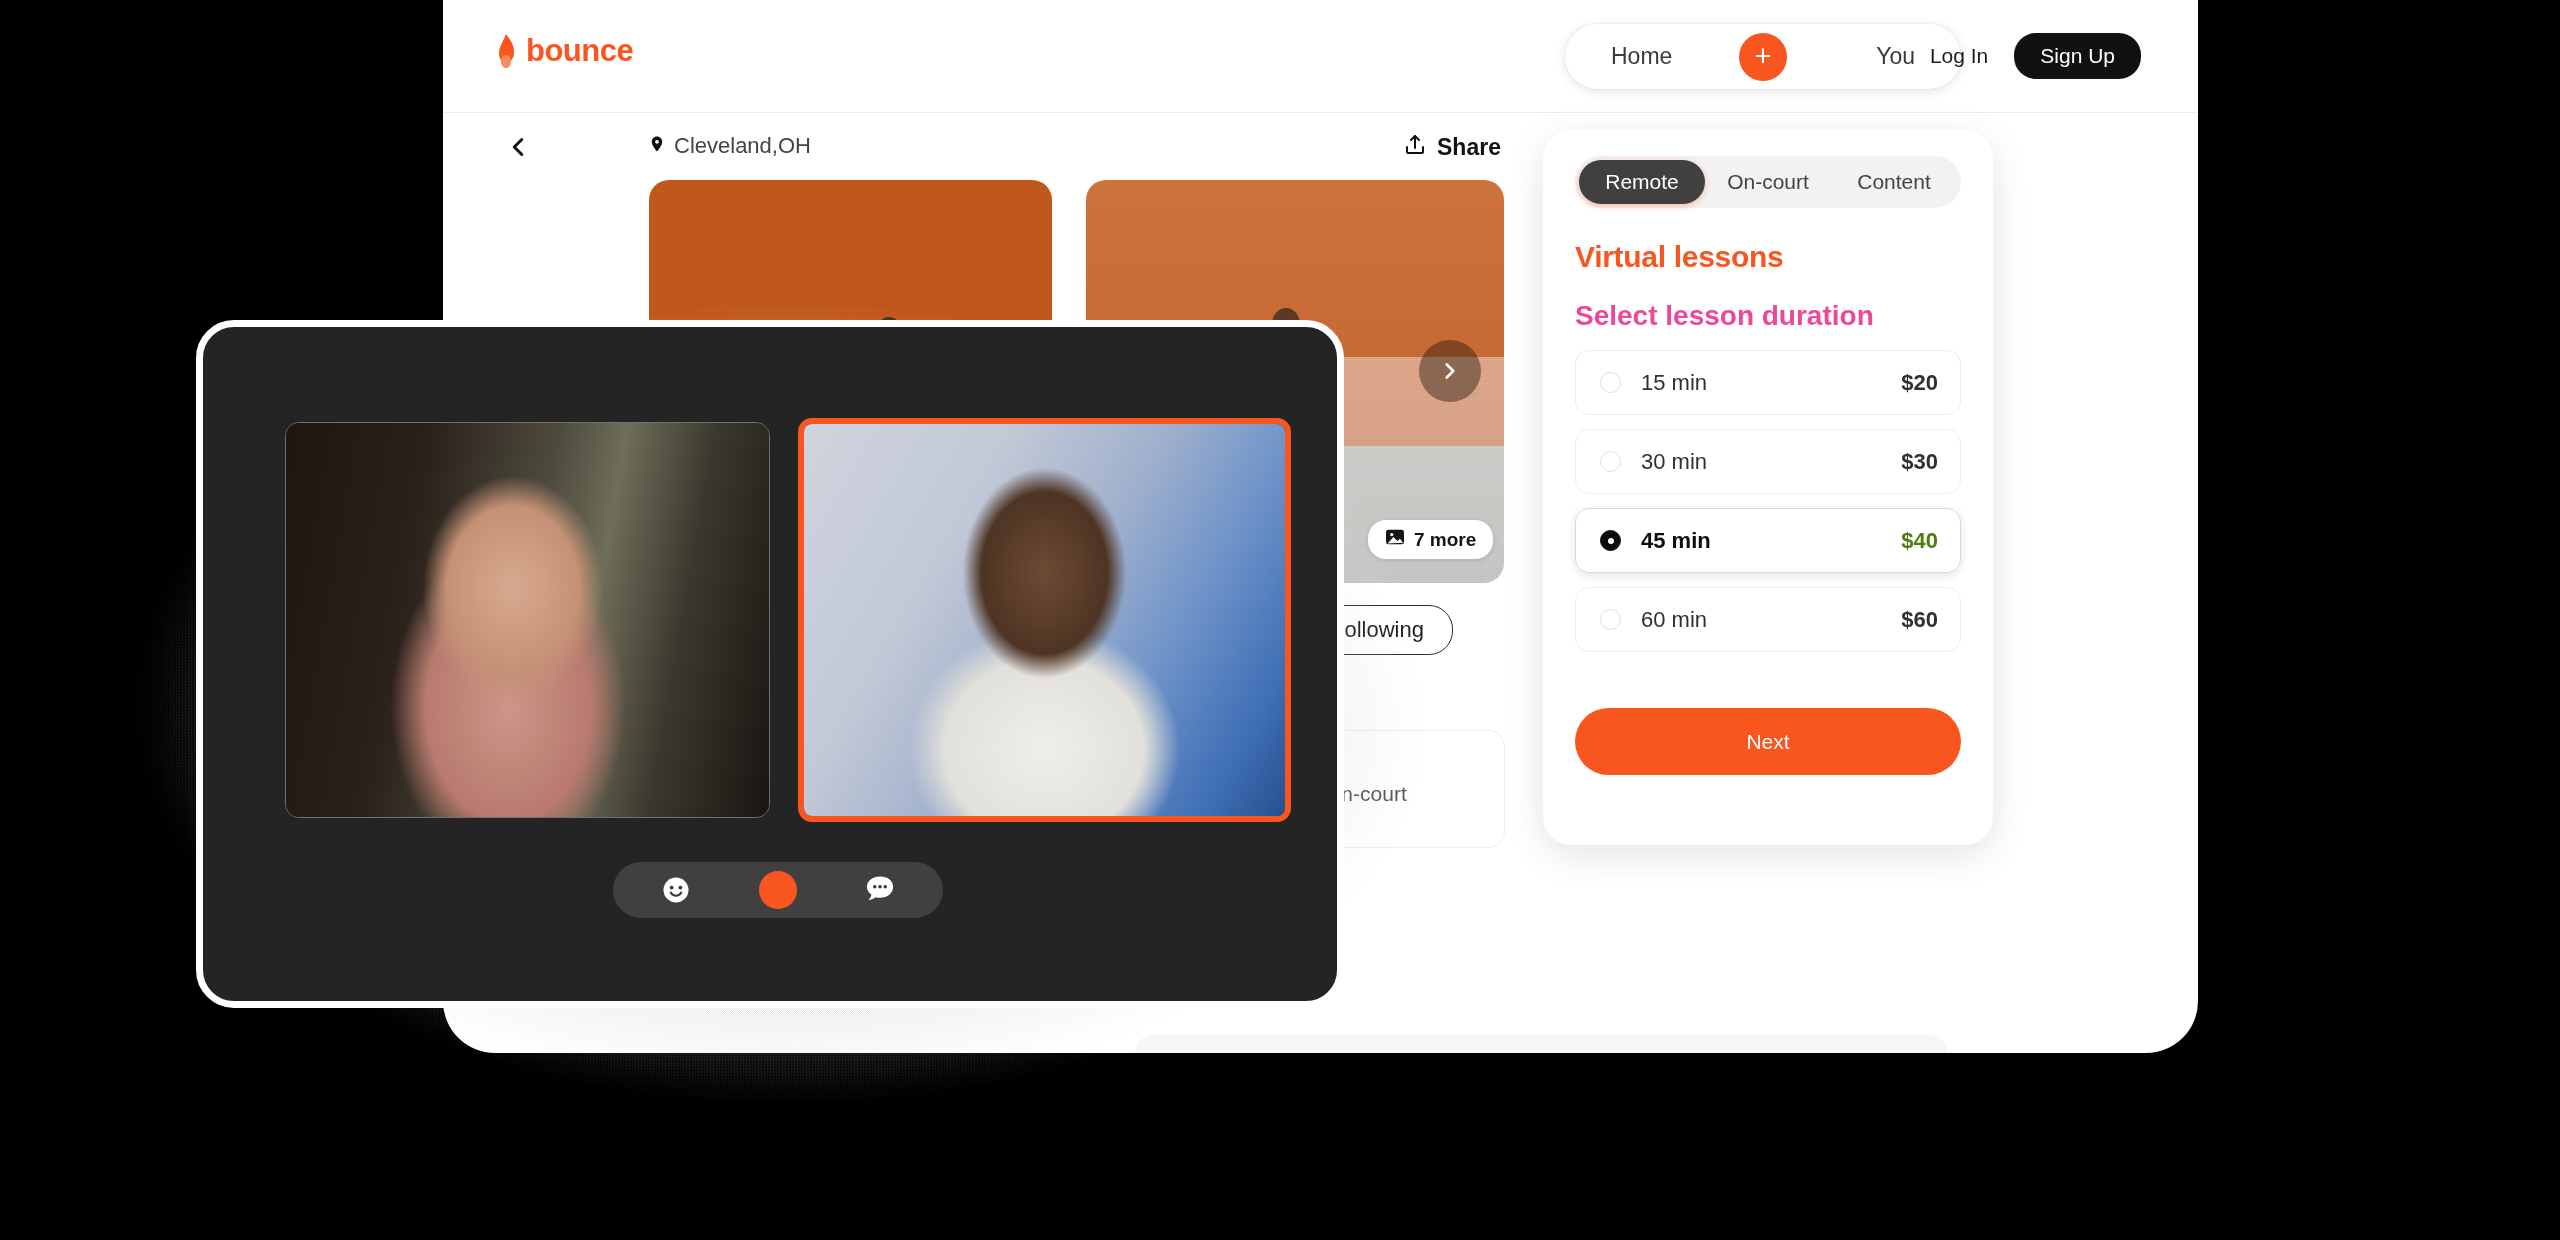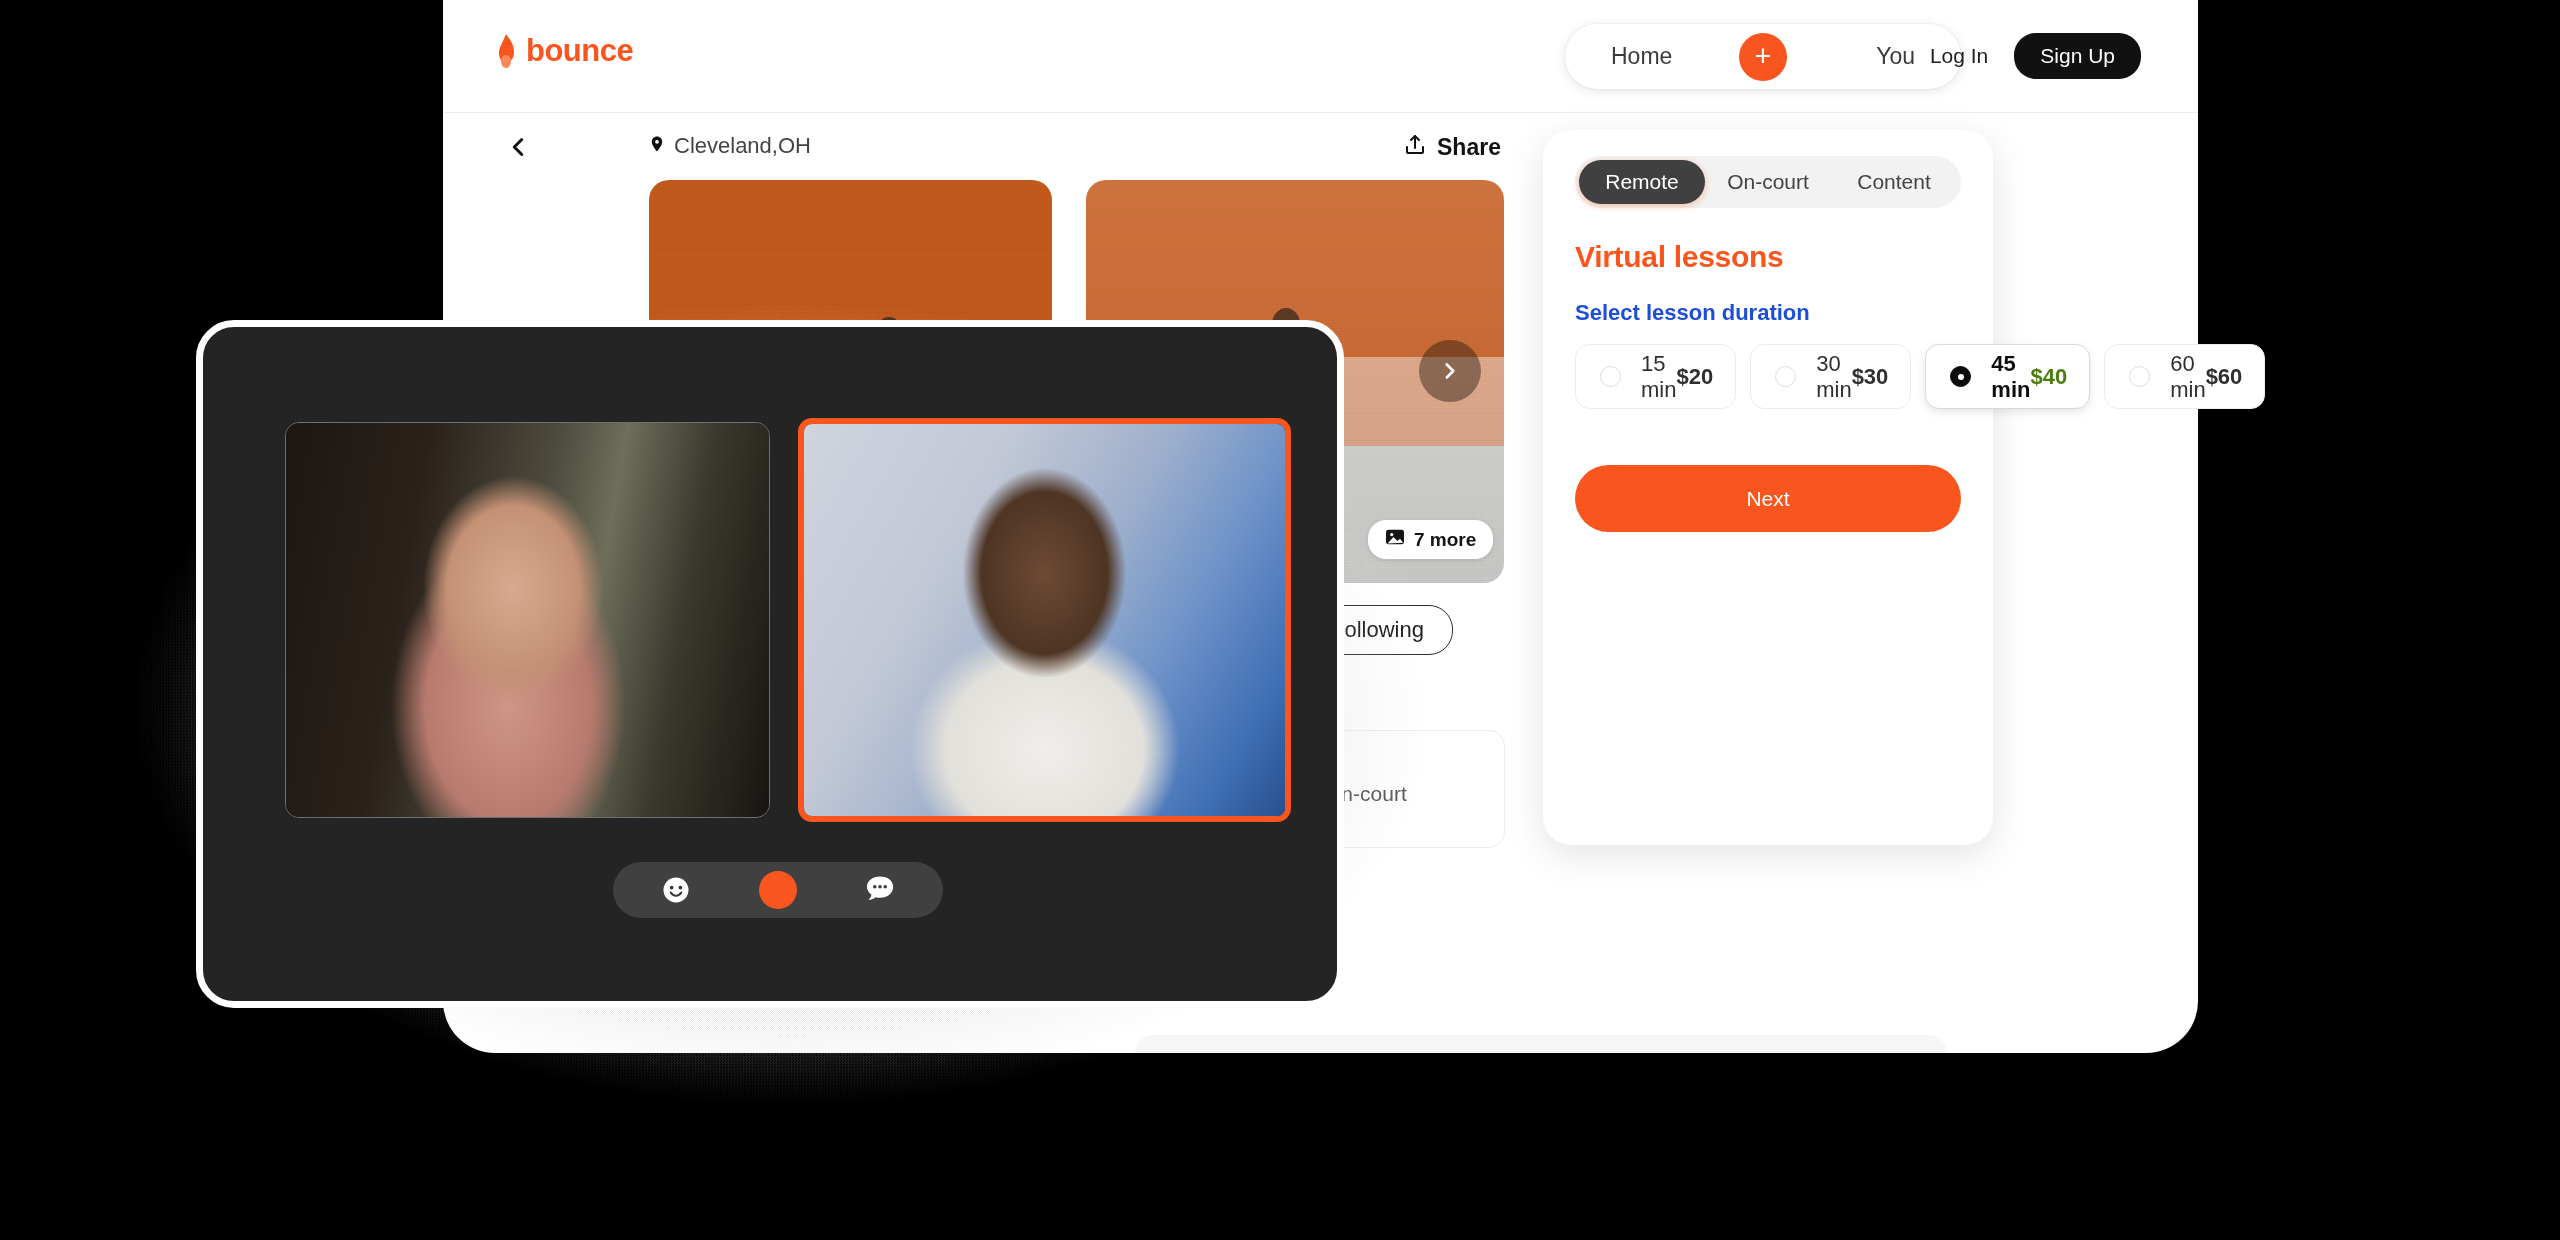--- a/index.html
+++ b/index.html
@@ -177,22 +177,22 @@
     font-family: inherit;
   }
   .seg.active {
     background: #404040; color: #fff;
     box-shadow: 0 2px 7px rgba(249,86,31,.35);
   }
   .panel-h1 {
     margin-top: 32px; font-size: 30px; font-weight: bold; color: #f9561f;
     letter-spacing: -0.3px;
   }
-  .panel-h2 { margin-top: 26px; font-size: 22px; font-weight: bold; color: #1d4ed8; }
-  .opt-list { margin-top: 18px; display: flex; flex-direction: row; gap: 14px; }
+  .panel-h2 { margin-top: 26px; font-size: 28px; font-weight: bold; color: #ec4899; }
+  .opt-list { margin-top: 18px; display: flex; flex-direction: column; gap: 14px; }
   .opt {
     height: 65px; border-radius: 14px; border: 1px solid #ededed;
     background: #fff;
     display: flex; align-items: center; padding: 0 22px 0 24px;
   }
   .opt.selected {
     border: 1.5px solid #d9d9d9;
     box-shadow: 0 3px 10px rgba(0,0,0,.10);
   }
   .radio {

